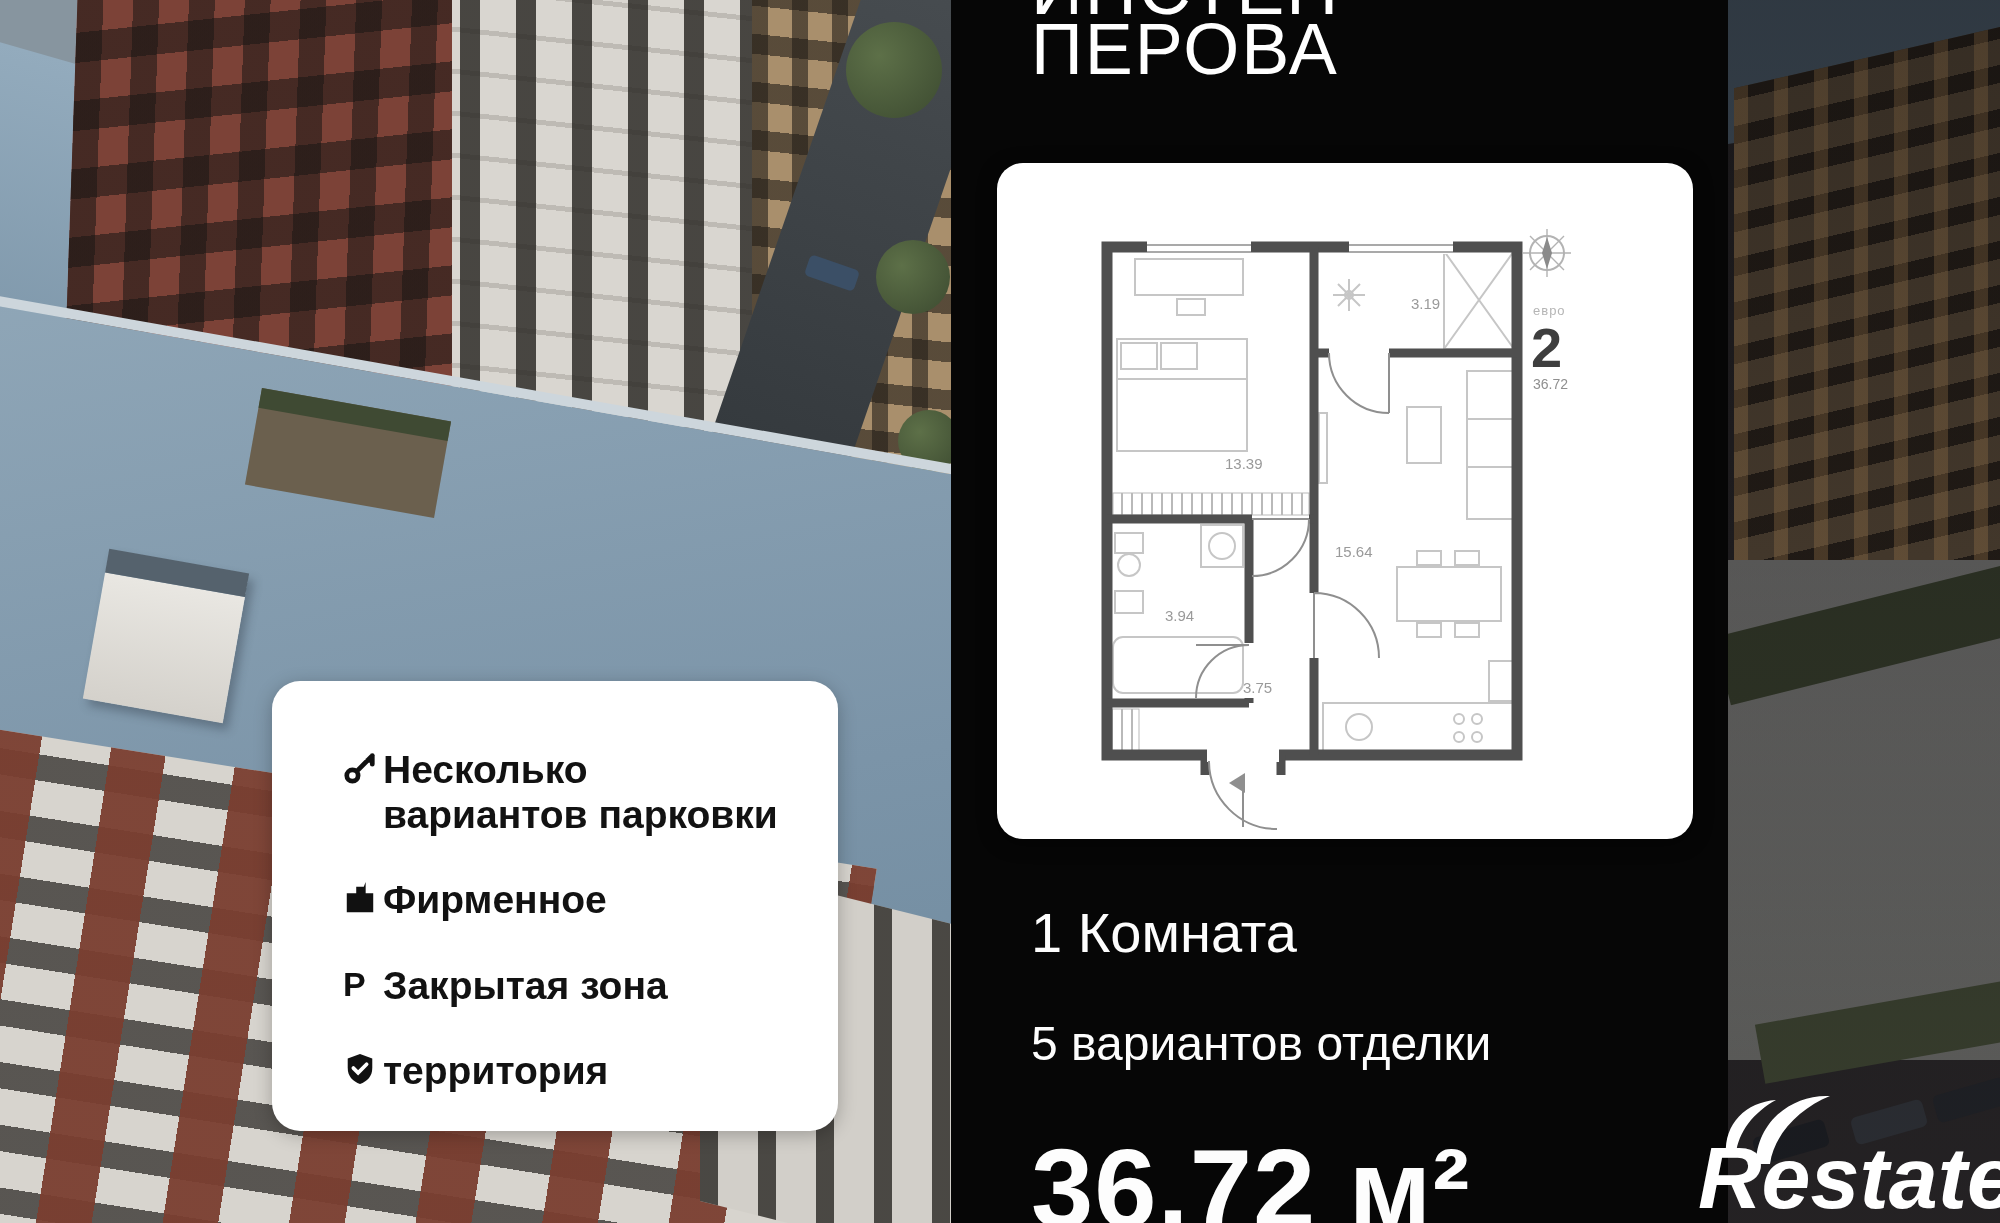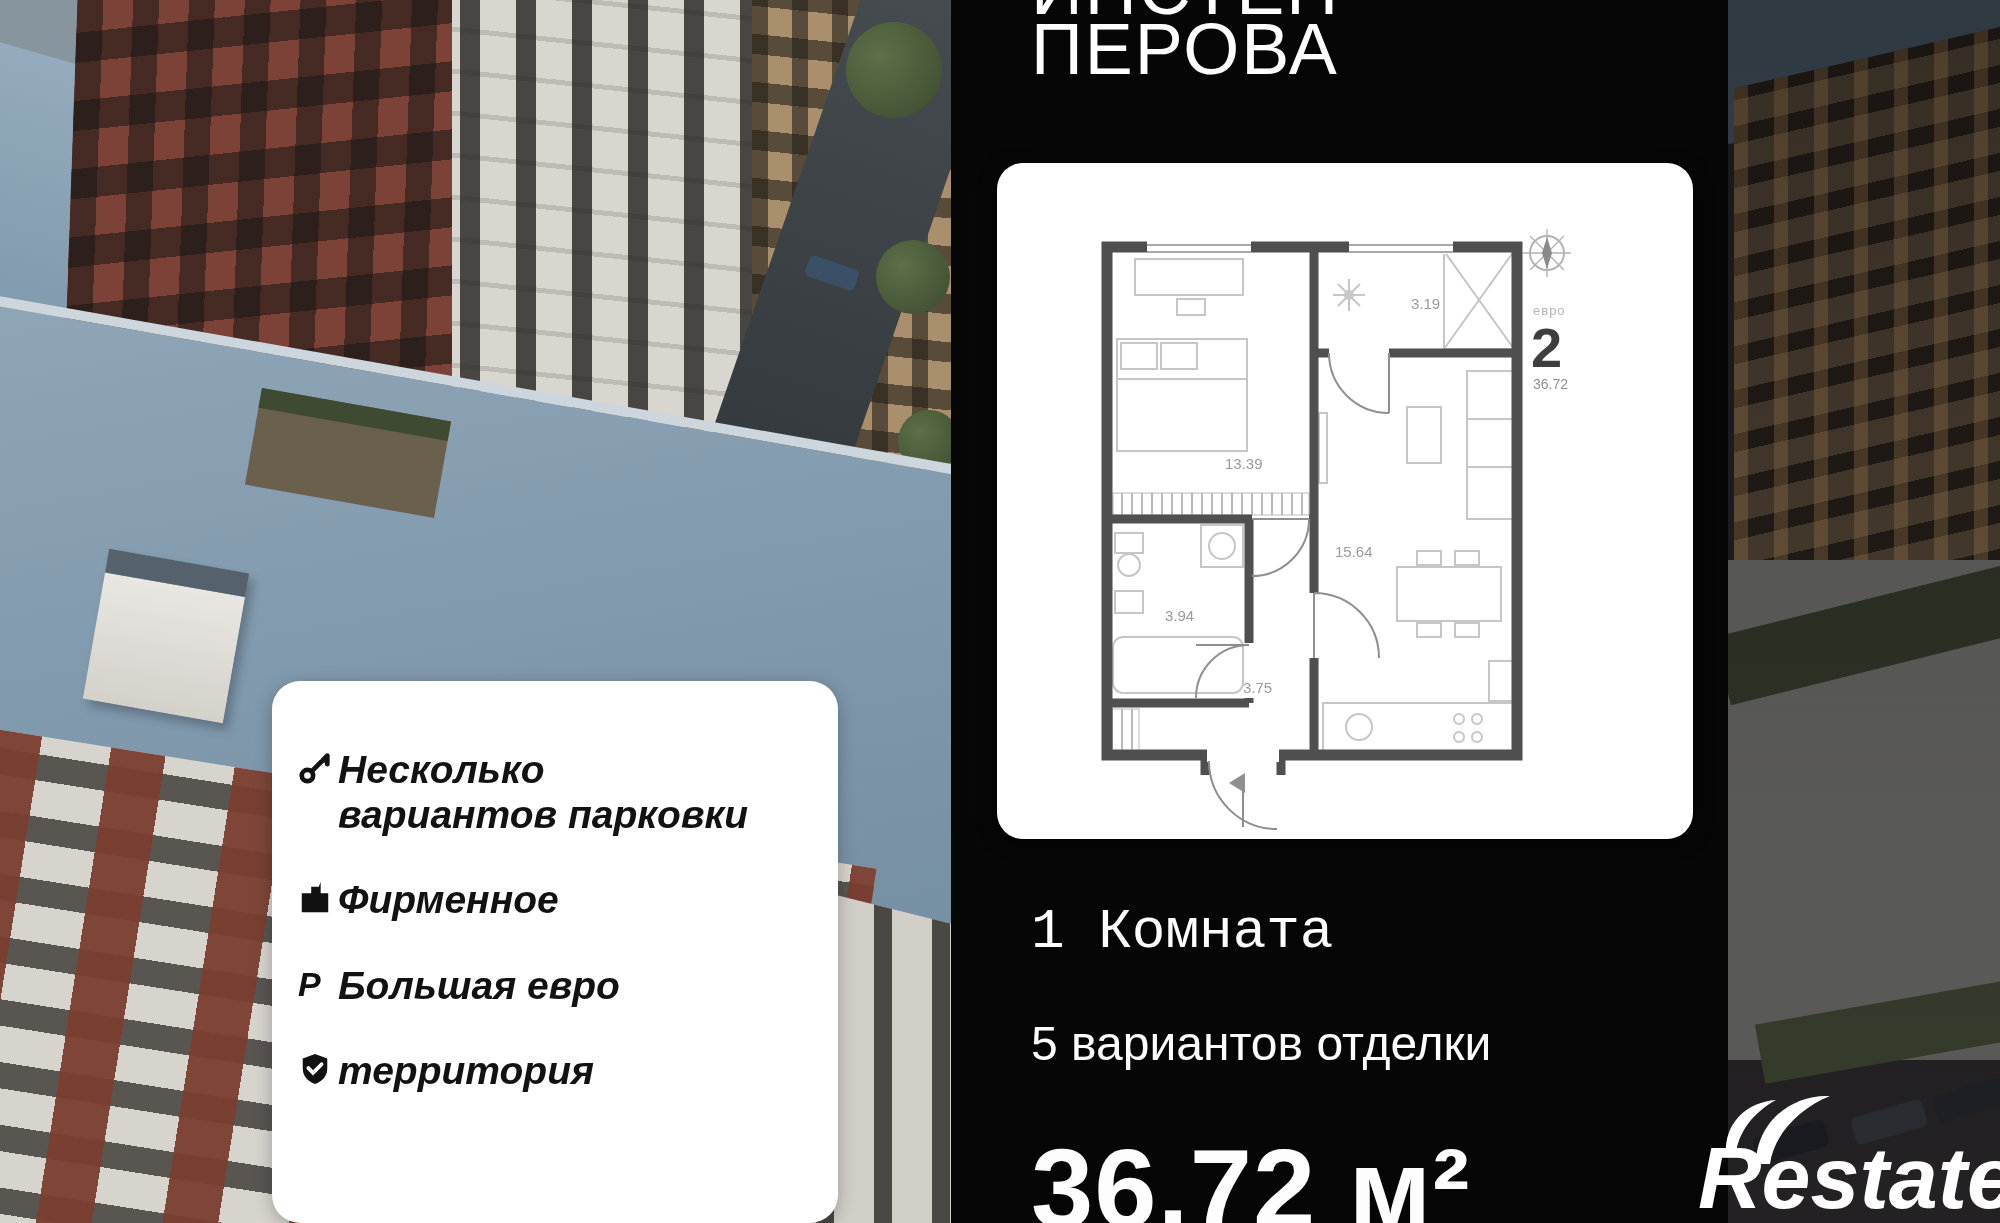--- a/index.html
+++ b/index.html
@@ -59,37 +59,37 @@
   .rc2{left:124px;top:1108px;background:#343a41;}
   .rc3{left:206px;top:1086px;background:#23282e;}
   .r-tint{position:absolute;inset:0;background:linear-gradient(rgba(10,8,10,.55),rgba(20,14,16,.30));}
 
   
   .dark-panel{position:absolute;left:951px;top:0;width:777px;height:1223px;background:#060606;color:#fff;}
   .title-line{position:absolute;left:80px;font-size:72px;font-weight:400;letter-spacing:2px;color:#fff;white-space:nowrap;}
   .title-1{top:-52px;}
   .title-2{top:8px;}
   .detail{position:absolute;left:80px;font-weight:400;color:#fdfdfd;white-space:nowrap;}
-  .detail-rooms{top:900px;font-size:56px;font-family:Liberation Mono, monospace;}
+  .detail-rooms{top:900px;font-size:56px;}
   .detail-finishes{top:1016px;font-size:48px;}
   .detail-area{top:1124px;font-size:112px;font-weight:700;letter-spacing:1px;}
 
   
   .plan-card{position:absolute;left:46px;top:163px;width:696px;height:676px;background:#fff;border-radius:26px;
     box-shadow:0 4px 18px rgba(0,0,0,.5);}
   .plan{position:absolute;left:0;top:0;width:696px;height:676px;}
   .plan text{font-family:"Liberation Sans",sans-serif;}
   .room-label{font-size:15px;fill:#9a9a9a;}
   .t-small{font-size:13px;fill:#b5b5b5;letter-spacing:1px;}
   .t-big{font-size:56px;font-weight:700;fill:#3e3e3e;}
   .t-area{font-size:14px;fill:#8f8f8f;}
 
   
-  .features-card{position:absolute;left:272px;top:681px;width:566px;height:542px;background:#fff;border-radius:28px;
-    padding:66px 36px 0 26px;box-shadow:0 4px 18px rgba(0,0,0,.25);font-style:italic;}
+  .features-card{position:absolute;left:272px;top:681px;width:566px;height:450px;background:#fff;border-radius:28px;
+    padding:66px 36px 0 71px;box-shadow:0 4px 18px rgba(0,0,0,.25);}
   .feature{display:flex;align-items:flex-start;margin-bottom:40px;}
   .f-icon{flex:0 0 40px;width:40px;height:40px;margin-top:4px;}
   .f-icon svg{width:34px;height:34px;display:block;}
   .p-glyph{font-size:34px;font-weight:700;color:#111;line-height:34px;}
   .f-text{font-size:39px;font-weight:700;color:#121212;line-height:1.16;}
   .f-text span{display:block;}
 
   
   .logo{position:absolute;left:1688px;top:1092px;width:330px;height:130px;}
   .logo text{font-family:"Liberation Sans",sans-serif;font-style:italic;font-weight:700;fill:#fff;}
@@ -258,21 +258,21 @@
       <div class="f-text">
         <span>Фирменное</span>
       </div>
     </div>
 
     <div class="feature">
       <div class="f-icon">
         <span class="p-glyph">P</span>
       </div>
       <div class="f-text">
-        <span>Большая евро</span>
+        <span>Закрытая зона</span>
       </div>
     </div>
 
     <div class="feature">
       <div class="f-icon">
         <svg viewBox="0 0 36 36">
           <path d="M18 2 l13 5 v10 c0 9 -5.5 14 -13 17 c-7.5 -3 -13 -8 -13 -17 v-10 z" fill="#111"></path>
           <path d="M11 17 l5 5 l9 -9" stroke="#fff" stroke-width="4" fill="none" stroke-linecap="round"></path>
         </svg>
       </div>

